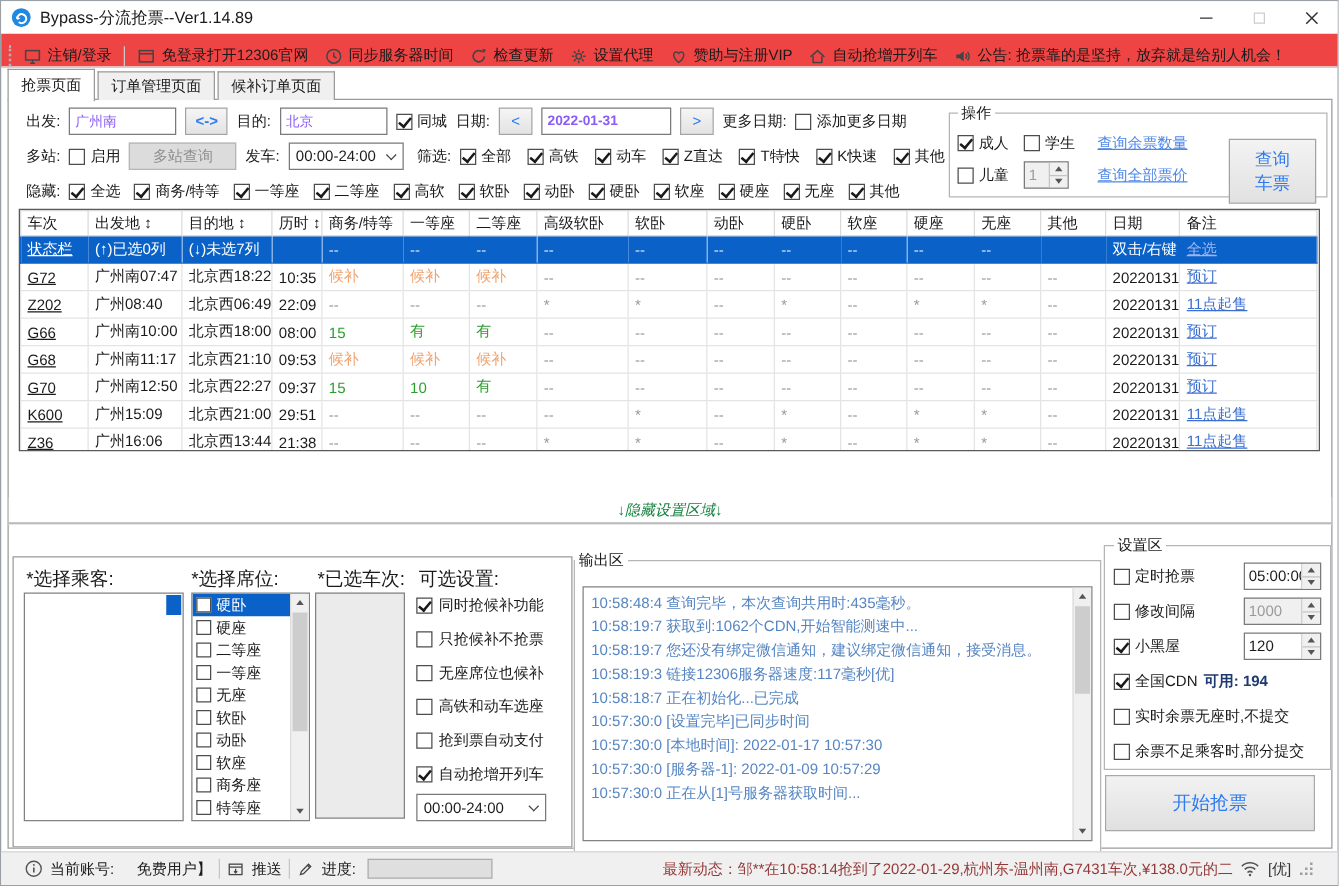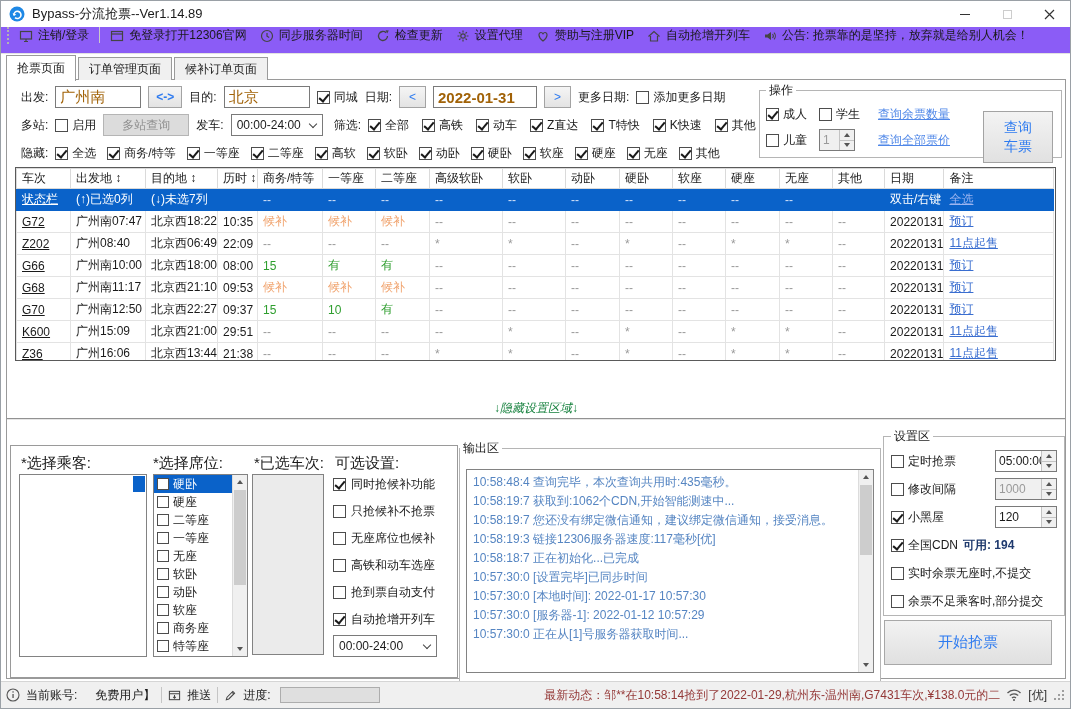--- a/index.html
+++ b/index.html
@@ -9,35 +9,35 @@
 
   
   .titlebar{position:absolute;left:0;top:0;right:0;height:26px;background:#fff;display:flex;align-items:center;padding-left:8px;}
   .apptitle{margin-left:7px;font-size:13px;}
   .wincontrols{position:absolute;right:0;top:0;height:26px;display:flex;}
   .wc{width:42px;height:26px;display:flex;align-items:center;justify-content:center;}
   .min-glyph{width:10px;border-top:1px solid #333;display:inline-block;}
   .max-glyph{width:9px;height:9px;border:1px solid #cdcdcd;display:inline-block;}
 
   
-  .toolbar{position:absolute;top:26px;left:0;right:0;height:27px;background:#8b5cf6;border-bottom:1px solid #e2e2e2;display:flex;align-items:flex-start;gap:13px;padding:0 6px;white-space:nowrap;}
+  .toolbar{position:absolute;top:26px;left:0;right:0;height:27px;background:#ef4444;border-bottom:1px solid #e2e2e2;display:flex;align-items:flex-end;gap:13px;padding:0 6px;white-space:nowrap;}
   .tgrip{width:3px;height:17px;border-left:2px dotted #b3b3b3;margin-right:-4px;}
   .titem{display:flex;align-items:center;gap:5px;}
   .tsep{width:1px;height:16px;background:#c9c9c9;margin:0 -3px;}
 
   
   .tabbar{position:absolute;top:53px;left:5px;display:flex;align-items:flex-end;z-index:5;height:26px;}
   .tab{height:23px;display:flex;align-items:center;padding:0 10px;border:1px solid #9a9a9a;border-bottom:none;background:#f0f0f0;margin-right:2px;}
   .tab.active{height:26px;background:#fff;margin-bottom:-1px;padding-bottom:1px;}
 
   .page{position:absolute;left:5px;top:78px;width:1060px;height:600px;border:1px solid #9a9a9a;background:#fff;}
 
   
   .frow{position:absolute;left:14px;display:flex;align-items:center;height:24px;gap:7px;white-space:nowrap;}
-  .tinput{height:22px;border:1px solid #7a7a7a;background:#fff;padding:0 4px;font-size:15px;color:#a16207;}
+  .tinput{height:22px;border:1px solid #7a7a7a;background:#fff;padding:0 4px;font-size:11px;color:#8b5cf6;}
   .btn{height:22px;border:1px solid #a3a3a3;background:linear-gradient(#f5f5f5,#e3e3e3);display:inline-flex;align-items:center;justify-content:center;padding:0 8px;cursor:default;}
   .blue{color:#2e7bf0;}
   .gray-btn{color:#8f8f8f;background:#dcdcdc;border-color:#b5b5b5;}
   .cbl{display:inline-flex;align-items:center;gap:4px;}
   .cbx{width:13px;height:13px;border:1px solid #4d4d4d;background:#fff;position:relative;flex:none;display:inline-block;}
   .cbx.ck::after{content:"";position:absolute;left:3px;top:0;width:4px;height:8px;border-right:2px solid #1a1a1a;border-bottom:2px solid #1a1a1a;transform:rotate(40deg);}
   .ddl{height:22px;border:1px solid #7a7a7a;background:#fff;display:inline-flex;align-items:center;justify-content:space-between;padding:0 5px;}
   .chev{width:6px;height:6px;border-right:1.4px solid #444;border-bottom:1.4px solid #444;transform:rotate(45deg);margin:-3px 1px 0 8px;}
   #filters{display:flex;gap:13px;} #hides{display:flex;gap:11px;}
 
@@ -99,21 +99,21 @@
   .logline{line-height:19px;color:#5585c2;white-space:nowrap;}
 
   
   .cfgbox{position:absolute;left:876px;top:348px;width:182px;height:188px;padding:2px 7px;}
   .cfgrow{display:flex;align-items:center;height:28px;gap:5px;white-space:nowrap;}
   .cfgrow .spin{margin-left:auto;}
   .extra{color:#1f3a6e;font-weight:bold;}
   .startbtn{position:absolute;left:877px;top:540px;width:168px;height:45px;border:1px solid #a8a8a8;background:linear-gradient(#f2f2f2,#e0e0e0);color:#2e7bf0;font-size:15px;display:flex;align-items:center;justify-content:center;}
 
   
-  .statusbar{position:absolute;left:0;right:0;bottom:0;height:27px;background:#f0f0f0;border-top:1px solid #d5d5d5;display:flex;align-items:center;padding:0 5px;gap:6px;white-space:nowrap;text-align:right;}
+  .statusbar{position:absolute;left:0;right:0;bottom:0;height:27px;background:#f0f0f0;border-top:1px solid #d5d5d5;display:flex;align-items:center;padding:0 19px;gap:6px;white-space:nowrap;text-align:right;}
   .sbsep{width:1px;height:16px;background:#c5c5c5;}
   .acctval{margin-left:12px;}
   .pbar{width:100px;height:16px;border:1px solid #adadad;background:#dfdfdf;margin-left:3px;}
   .latest{color:#943837;margin-left:auto;overflow:hidden;max-width:468px;}
   .sig{color:#333;}
   svg{flex:none;}
 </style>
 </head>
 <body>
 
@@ -671,21 +671,21 @@
       <legend>输出区</legend>
       <div class="logbox">
         <div id="loglines">
             <div class="logline">10:58:48:4  查询完毕，本次查询共用时:435毫秒。</div>
             <div class="logline">10:58:19:7  获取到:1062个CDN,开始智能测速中...</div>
             <div class="logline">10:58:19:7  您还没有绑定微信通知，建议绑定微信通知，接受消息。</div>
             <div class="logline">10:58:19:3  链接12306服务器速度:117毫秒[优]</div>
             <div class="logline">10:58:18:7  正在初始化...已完成</div>
             <div class="logline">10:57:30:0  [设置完毕]已同步时间</div>
             <div class="logline">10:57:30:0  [本地时间]: 2022-01-17 10:57:30</div>
-            <div class="logline">10:57:30:0  [服务器-1]: 2022-01-12 10:57:29</div>
+            <div class="logline">10:57:30:0  [服务器-1]: 2022-01-09 10:57:29</div>
             <div class="logline">10:57:30:0  正在从[1]号服务器获取时间...</div>
           </div>
         <div class="vsb">
           <span class="ar up">
               <i class="tu"></i>
             </span>
           <span class="thumb" style="top:15px;height:70px"></span>
           <span class="ar dn">
               <i class="td"></i>
             </span>

